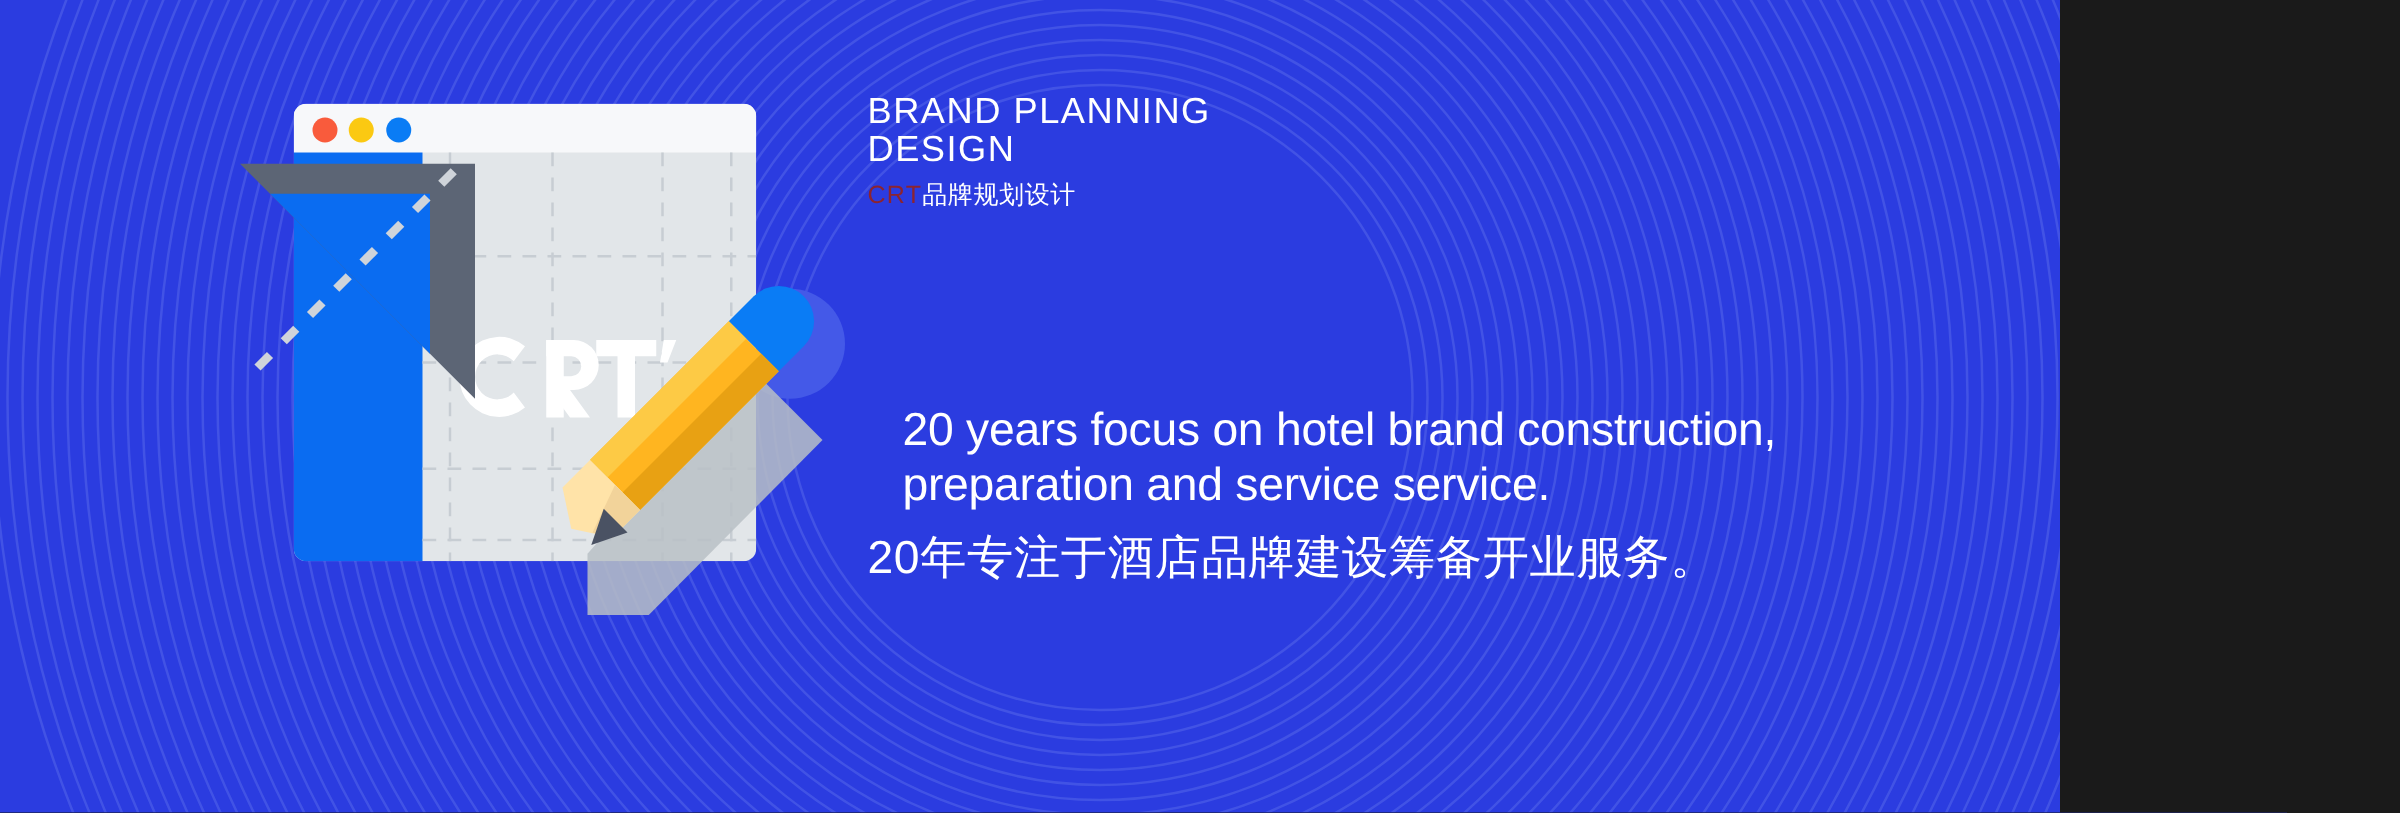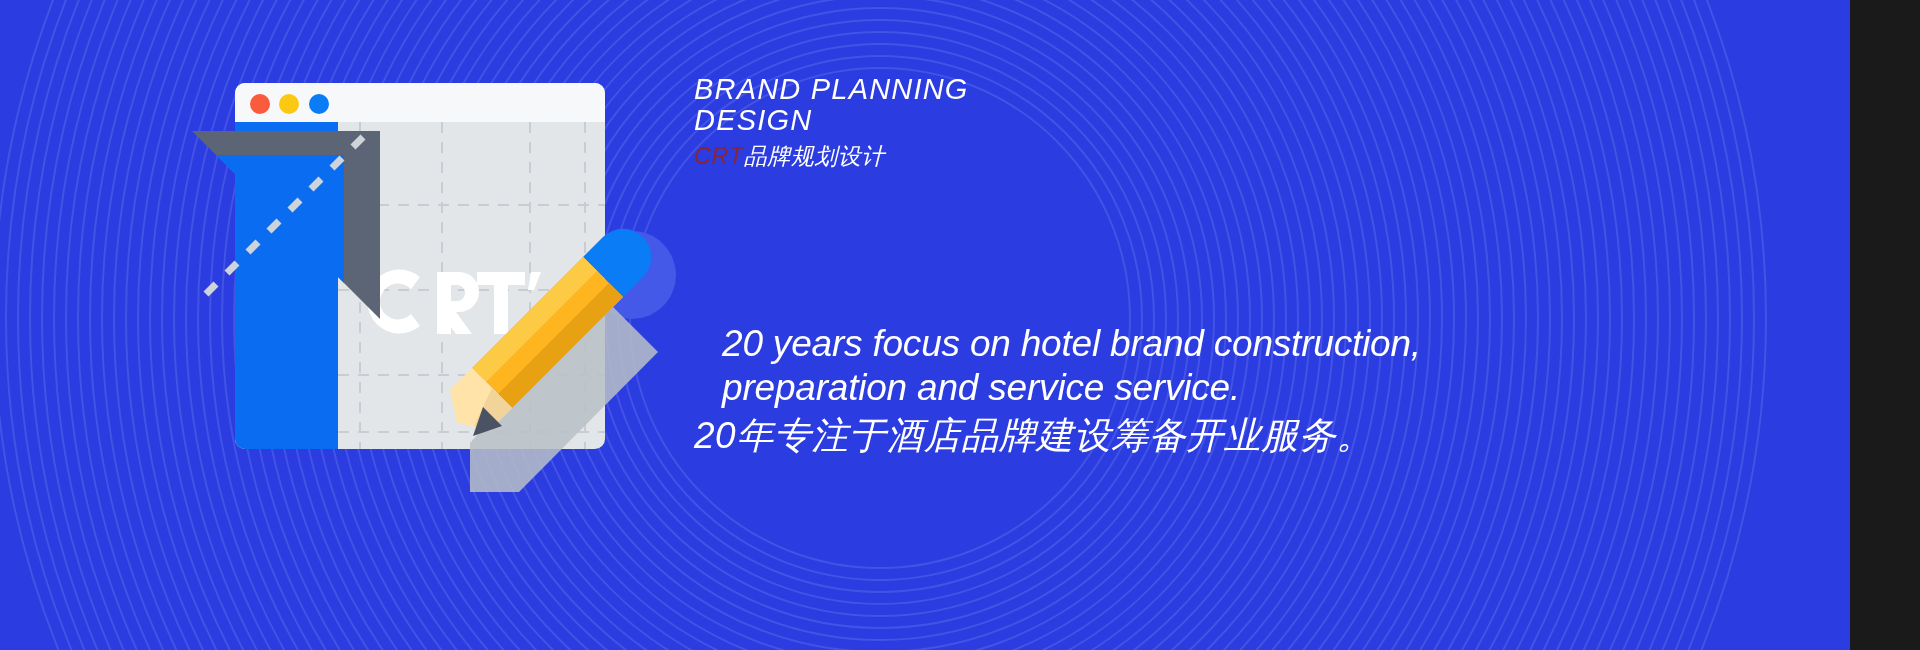--- a/index.html
+++ b/index.html
@@ -3,26 +3,25 @@
 <meta charset="utf-8">
 <title>CRT Brand Planning Design Banner</title>
 <style>
   html, body {
     margin: 0;
     padding: 0;
     background: #1a1a1a;
   }
   .banner {
     position: relative;
-    width: 1850px;
+    width: 1648px;
     height: 650px;
     overflow: hidden;
     background: #2b3ce0;
     font-family: "Liberation Sans", "DejaVu Sans", sans-serif;
-    font-style: italic;
     -webkit-font-smoothing: antialiased;
   }
 
   
   .rings {
     position: absolute;
     left: 0; top: 0;
     width: 1920px; height: 650px;
     pointer-events: none;
   }
@@ -54,21 +53,21 @@
   .eyebrow-line {
     font-size: 29px;
     line-height: 31px;
     letter-spacing: 1.2px;
     color: #ffffff;
     font-weight: 400;
     white-space: nowrap;
   }
   .eyebrow-cn {
     margin-top: 9px;
-    font-size: 23px;
+    font-size: 20px;
     line-height: 22px;
     letter-spacing: 0.5px;
     color: #ffffff;
     white-space: nowrap;
   }
   .eyebrow-cn .crt-mark {
     color: #8c2430;
     letter-spacing: 1px;
   }
 
@@ -81,21 +80,21 @@
   .headline-en {
     font-size: 37px;
     line-height: 44px;
     color: #ffffff;
     font-weight: 400;
     letter-spacing: -0.2px;
     max-width: 700px;
     margin-left: 28px;
   }
   .headline-cn {
-    margin-top: 3px;
+    margin-top: 13px;
     font-size: 37px;
     line-height: 46px;
     color: #ffffff;
     font-weight: 400;
     letter-spacing: 0.5px;
     white-space: nowrap;
   }
 </style>
 </head>
 <body>

